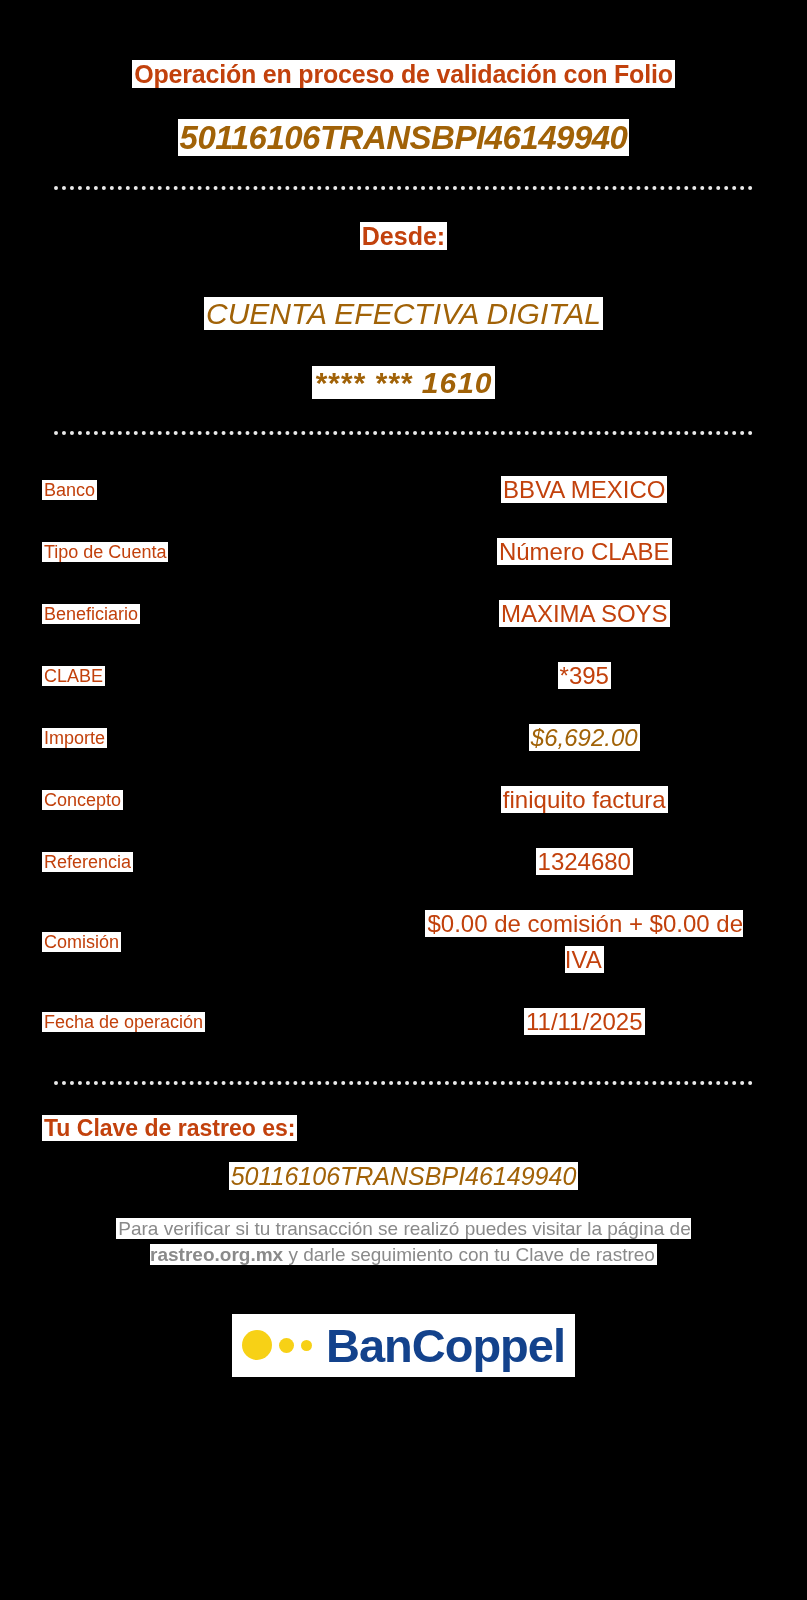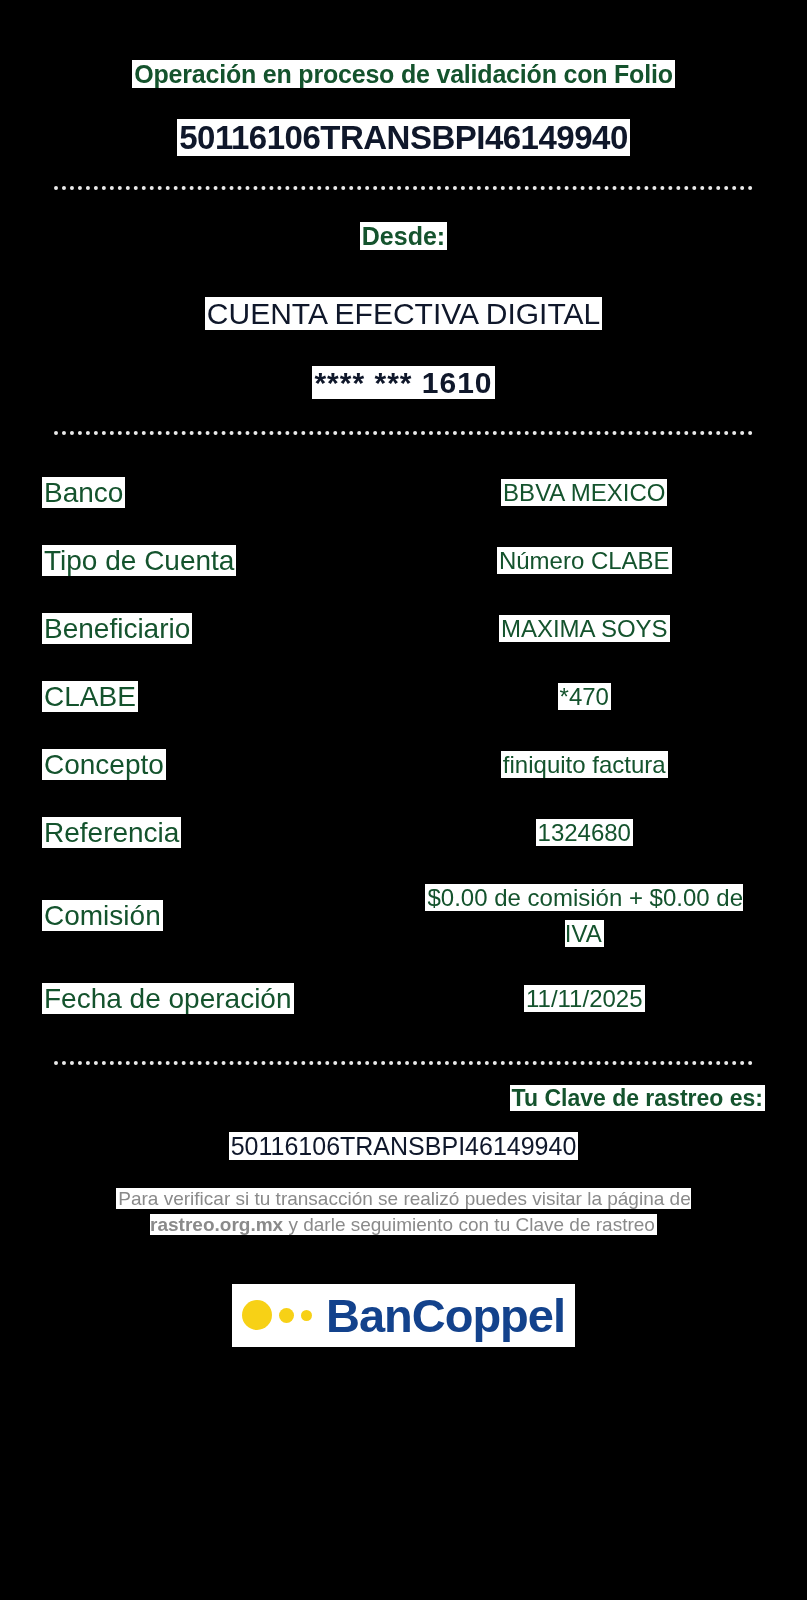--- a/index.html
+++ b/index.html
@@ -23,22 +23,22 @@
     background: #000000;
     padding: 0 42px;
   }
   
   .hl {
     background: #ffffff;
     display: inline;
     padding: 0 2px;
     line-height: 1.35;
   }
-  .grey { color: #14532d; }
-  .blue { color: #0f172a; }
+  .grey { color: #c2410c; }
+  .blue { color: #a16207; font-style: italic; }
   .dgrey { color: #8a8a8a; }
 
   .title-wrap {
     text-align: center;
     padding-top: 58px;
   }
   .title {
     font-size: 25px;
     font-weight: bold;
     letter-spacing: -0.2px;
@@ -90,32 +90,32 @@
     width: 100%;
     border-collapse: collapse;
     margin-top: 24px;
   }
   table.details td {
     padding: 13px 0;
     vertical-align: middle;
   }
   td.k {
     text-align: left;
-    font-size: 28px;
+    font-size: 18px;
     width: 50%;
   }
   td.v {
     text-align: center;
     font-size: 24px;
     width: 50%;
   }
   .v .hl, .k .hl { line-height: 1.5; }
   .trace-wrap {
-    text-align: right;
-    margin-top: 18px;
+    text-align: left;
+    margin-top: 28px;
   }
   .trace-label {
     font-size: 23px;
     font-weight: bold;
   }
   .trace-code-wrap {
     text-align: center;
     margin-top: 16px;
   }
   .trace-code {
@@ -210,21 +210,25 @@
       <tr>
         <td class="k"><span class="hl grey">Tipo de Cuenta</span></td>
         <td class="v"><span class="hl grey">Número CLABE</span></td>
       </tr>
       <tr>
         <td class="k"><span class="hl grey">Beneficiario</span></td>
         <td class="v"><span class="hl grey">MAXIMA SOYS</span></td>
       </tr>
       <tr>
         <td class="k"><span class="hl grey">CLABE</span></td>
-        <td class="v"><span class="hl grey">*470</span></td>
+        <td class="v"><span class="hl grey">*395</span></td>
+      </tr>
+      <tr>
+        <td class="k"><span class="hl grey">Importe</span></td>
+        <td class="v"><span class="hl blue">$6,692.00</span></td>
       </tr>
       <tr>
         <td class="k"><span class="hl grey">Concepto</span></td>
         <td class="v"><span class="hl grey">finiquito factura</span></td>
       </tr>
       <tr>
         <td class="k"><span class="hl grey">Referencia</span></td>
         <td class="v"><span class="hl grey">1324680</span></td>
       </tr>
       <tr>

